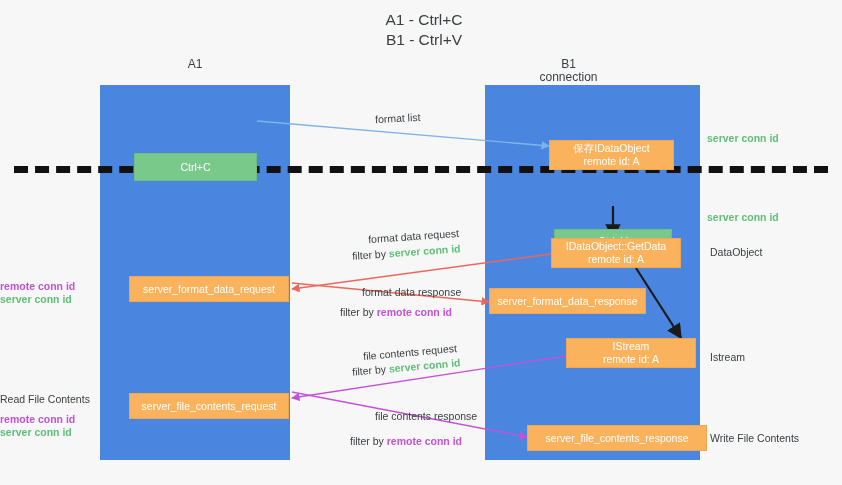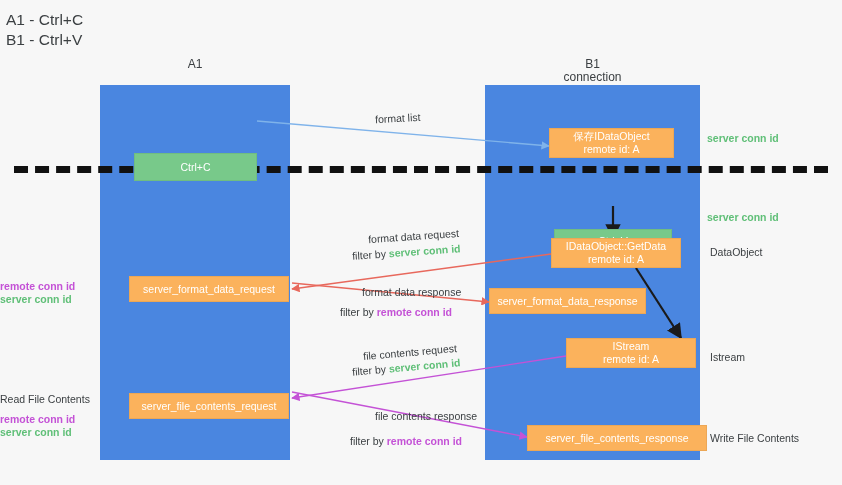--- a/index.html
+++ b/index.html
@@ -12,20 +12,21 @@
     font-family: "Liberation Sans", sans-serif;
     color: #3c4043;
   }
   #stage { position: absolute; inset: 0; }
 
   .abs { position: absolute; }
 
   
   .title {
     left: 6px; right: 0; top: 10px;
+    text-align: center;
     font-size: 15.5px;
     line-height: 20px;
     color: #3c4043;
     white-space: pre;
   }
 
   
   .lane-head {
     text-align: center;
     font-size: 12px;
@@ -90,21 +91,21 @@
 <body>
 
 <div id="stage">
 
   <div class="abs title">A1 - Ctrl+C
 B1 - Ctrl+V</div>
 
   <div class="abs lane-head" style="left:100px; top:58px; width:190px;">
     <span class="l1">A1</span>
   </div>
-  <div class="abs lane-head" style="left:485px; top:58px; width:215px;">
+  <div class="abs lane-head" style="left:461px; top:58px; width:215px;">
     <span class="l1">B1</span>
     <span class="l2">connection</span>
   </div>
 
   <div class="abs lane" style="left:100px; top:85px; width:190px; height:375px;"></div>
   <div class="abs lane" style="left:485px; top:85px; width:215px; height:375px;"></div>
 
   <svg class="overlay">
     <defs>
       <marker id="ah-blue" viewBox="0 0 10 10" refX="9" refY="5" markerWidth="6" markerHeight="6" orient="auto-start-reverse">
@@ -135,21 +136,21 @@
 
     <path d="M 292 392 L 527 437" stroke="#c452d6" stroke-width="1.4" fill="none" marker-end="url(#ah-mag)"></path>
   </svg>
 
   <div class="abs dash-sep"></div>
 
   <div class="abs box green" style="left:134px; top:105px; width:123px; height:28px;">
     <span class="ln">Ctrl+C</span>
   </div>
 
-  <div class="abs box orange" style="left:549px; top:128px; width:125px; height:30px;">
+  <div class="abs box orange" style="left:549px; top:140px; width:125px; height:30px;">
     <span class="ln">保存IDataObject</span>
     <span class="ln">remote id: A</span>
   </div>
 
   <div class="abs box green" style="left:554px; top:181px; width:118px; height:25px;">
     <span class="ln">Ctrl+V</span>
   </div>
 
   <div class="abs box orange" style="left:551px; top:238px; width:130px; height:30px;">
     <span class="ln">IDataObject::GetData</span>

